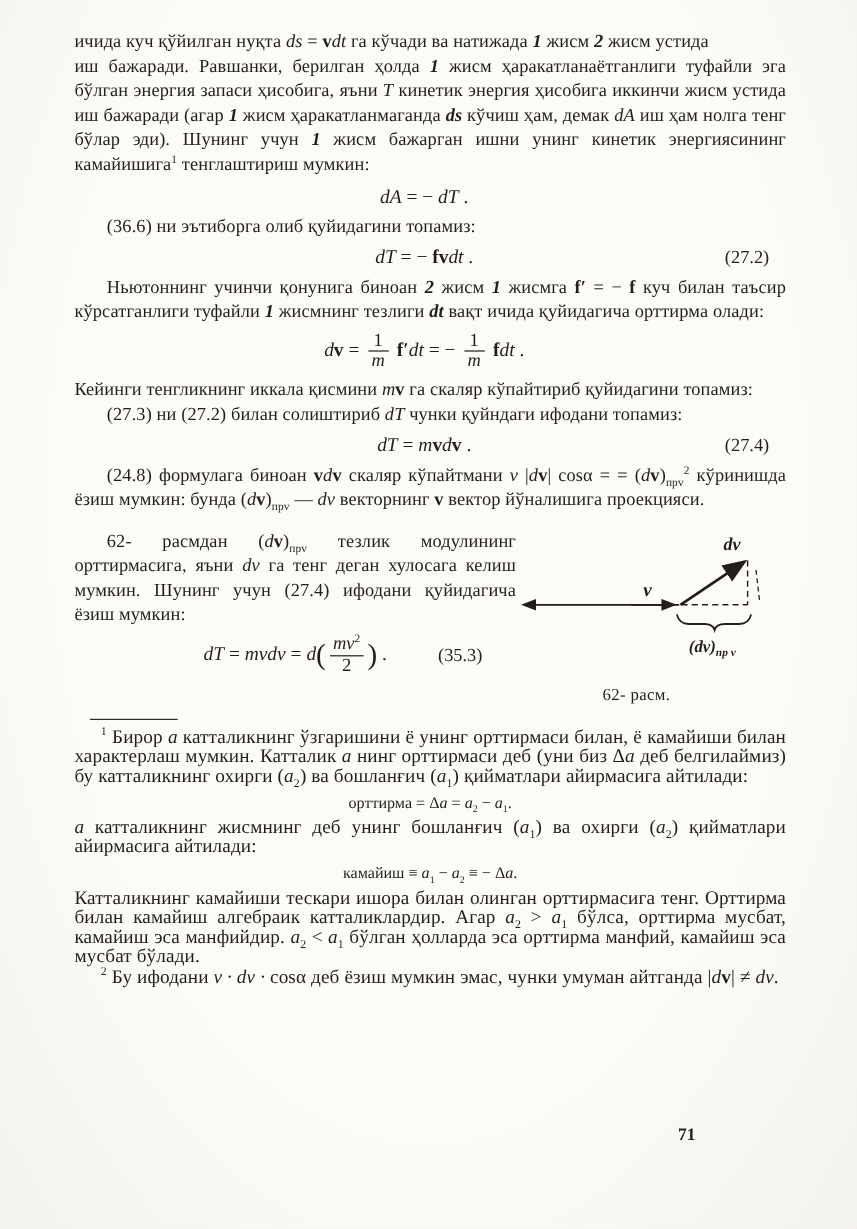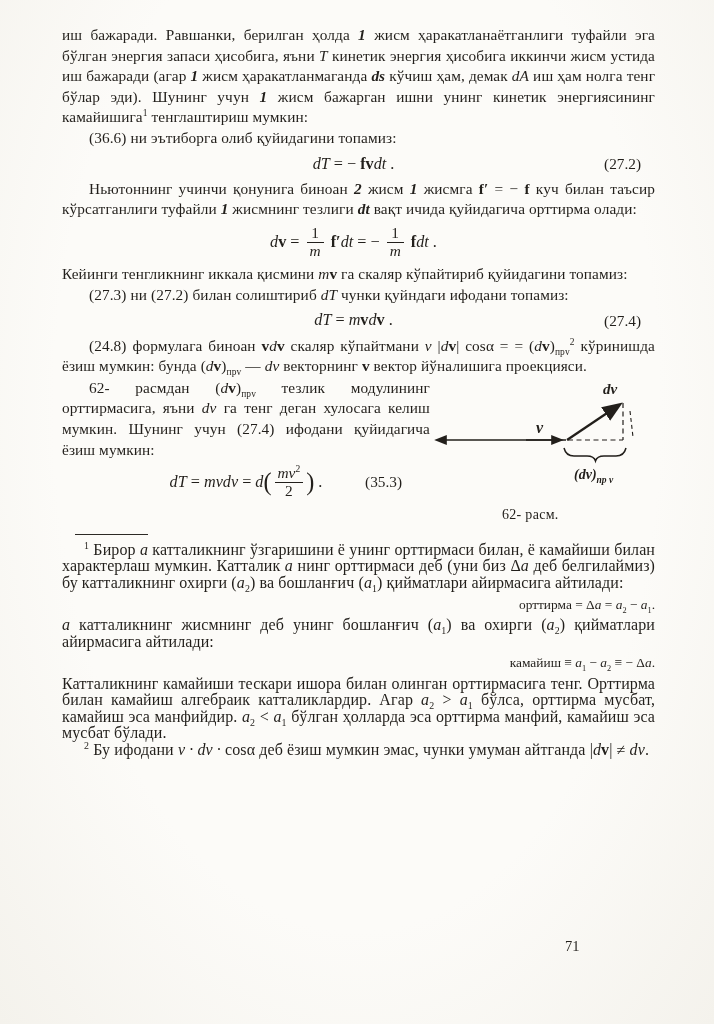--- a/index.html
+++ b/index.html
@@ -15,43 +15,47 @@
   .it{font-style:italic}
   .bd{font-weight:bold}
   .sup{font-size:.62em;vertical-align:super;line-height:0}
   .sub{font-size:.62em;vertical-align:sub;line-height:0}
   .big{font-size:1.5em;line-height:0;vertical-align:-.13em}
   .eq{position:relative;text-align:center;font-size:16.2px;line-height:1.25;margin:5px 0;padding-right:10px}
   .eq .eqnum{position:absolute;right:14px;top:50%;transform:translateY(-50%);font-size:15.3px}
   .frac{display:inline-block;text-align:center;vertical-align:-.58em;line-height:1.08;margin:0 3px;font-size:.95em}
   .fnum{display:block;border-bottom:1.3px solid #221f1b;padding:0 3px}
   .fden{display:block;padding:0 3px}
-  .cols{display:flex;margin-top:1px}
+  .cols{display:flex;margin-top:14px}
   .col-l{width:368px}
   .col-r{width:225px;margin-left:0;padding-top:2px}
   .eq-col{padding-right:0}
   .eq-col .eqnum{right:28px}
   .figcap{font-size:14px;margin:9px 0 0 72px;letter-spacing:.3px}
   svg .lbl{font-family:"Liberation Serif","DejaVu Serif",serif;font-style:italic;font-weight:bold;fill:#221f1b}
   .fnsep{width:73px;border:0;border-top:1.7px solid #2c2925;margin:11px 0 7px 13px}
   .fn{font-size:16px;line-height:16.6px;text-align:justify;letter-spacing:.1px}
   .fn-ind{text-indent:22px}
-  .fneq{text-align:right;font-size:13.4px;line-height:1.3;margin:4px 0}
-  .pagenum{position:absolute;left:565px;top:938px;font-size:14.5px;font-weight:normal}
+  .fneq{text-align:center;font-size:13.4px;line-height:1.3;margin:4px 0}
+  .pagenum{position:absolute;left:565px;top:938px;font-size:14.5px;font-weight:bold}
 </style>
 </head>
 <body>
 
 <div class="page">
   <div class="content">
 
+    <p class="p"><span>ичида куч қўйилган нуқта </span><span class="it">ds</span><span> = </span><span class="bd">v</span><span class="it">dt</span><span> га кўчади ва натижада </span><span class="it bd">1</span><span> жисм </span><span class="it bd">2</span><span> жисм устида</span></p>
 
 
     <p class="p"><span>иш бажаради. Равшанки, берилган ҳолда </span><span class="it bd">1</span><span> жисм ҳаракатланаётганлиги туфайли эга бўлган энергия запаси ҳисобига, яъни </span><span class="it">T</span><span> кинетик энергия ҳисобига иккинчи жисм устида иш бажаради (агар </span><span class="it bd">1</span><span> жисм ҳаракатланмаганда </span><span class="it bd">ds</span><span> кўчиш ҳам, демак </span><span class="it">dA</span><span> иш ҳам нолга тенг бўлар эди). Шунинг учун </span><span class="it bd">1</span><span> жисм бажарган ишни унинг кинетик энергиясининг камайишига</span><span class="sup">1</span><span> тенглаштириш мумкин:</span></p>
 
+    <div class="eq">
+      <span><span class="it">dA</span><span> = − </span><span class="it">dT</span><span> .</span></span>
+    </div>
 
     <p class="p ind"><span>(36.6) ни эътиборга олиб қуйидагини топамиз:</span></p>
 
     <div class="eq">
       <span><span class="it">dT</span><span> = − </span><span class="bd">fv</span><span class="it">dt</span><span> .</span></span>
       <span class="eqnum">(27.2)</span>
     </div>
 
     <p class="p ind"><span>Ньютоннинг учинчи қонунига биноан </span><span class="it bd">2</span><span> жисм </span><span class="it bd">1</span><span> жисмга </span><span class="bd">f′</span><span> = − </span><span class="bd">f</span><span> куч билан таъсир кўрсатганлиги туфайли </span><span class="it bd">1</span><span> жисмнинг тезлиги </span><span class="it bd">dt</span><span> вақт ичида қуйидагича орттирма олади:</span></p>
 

